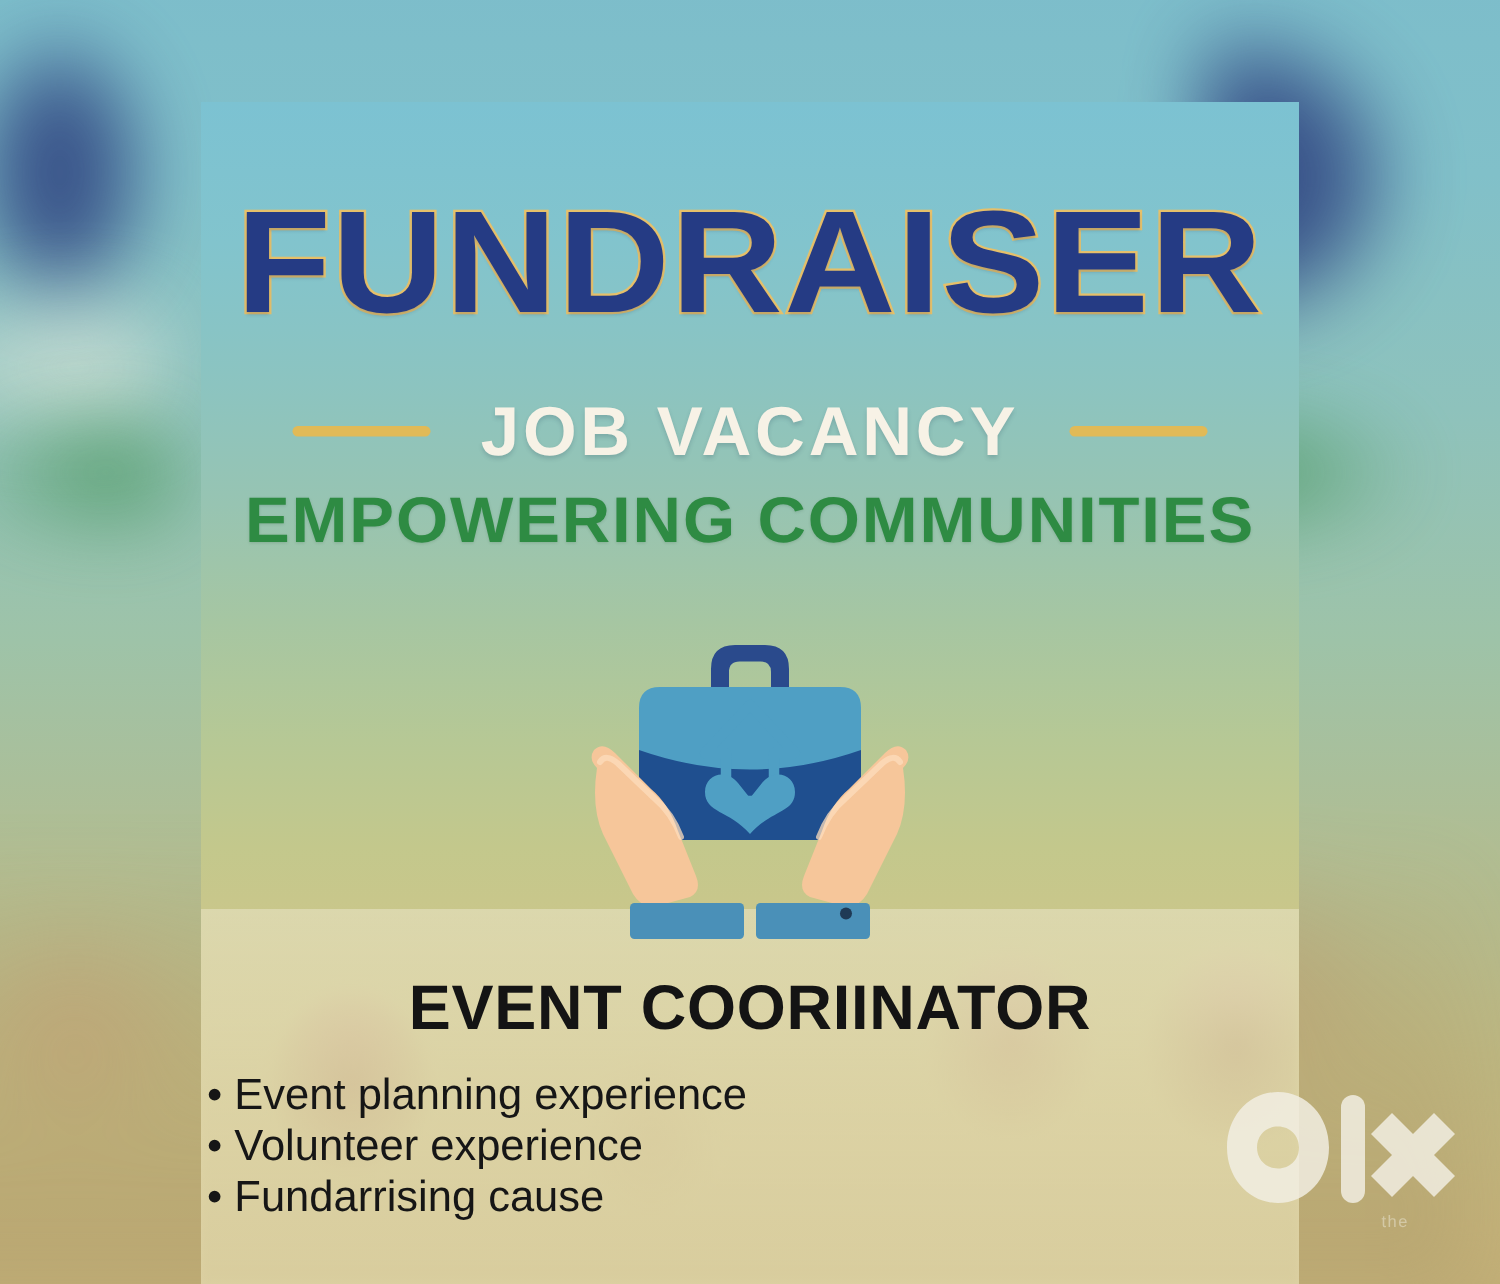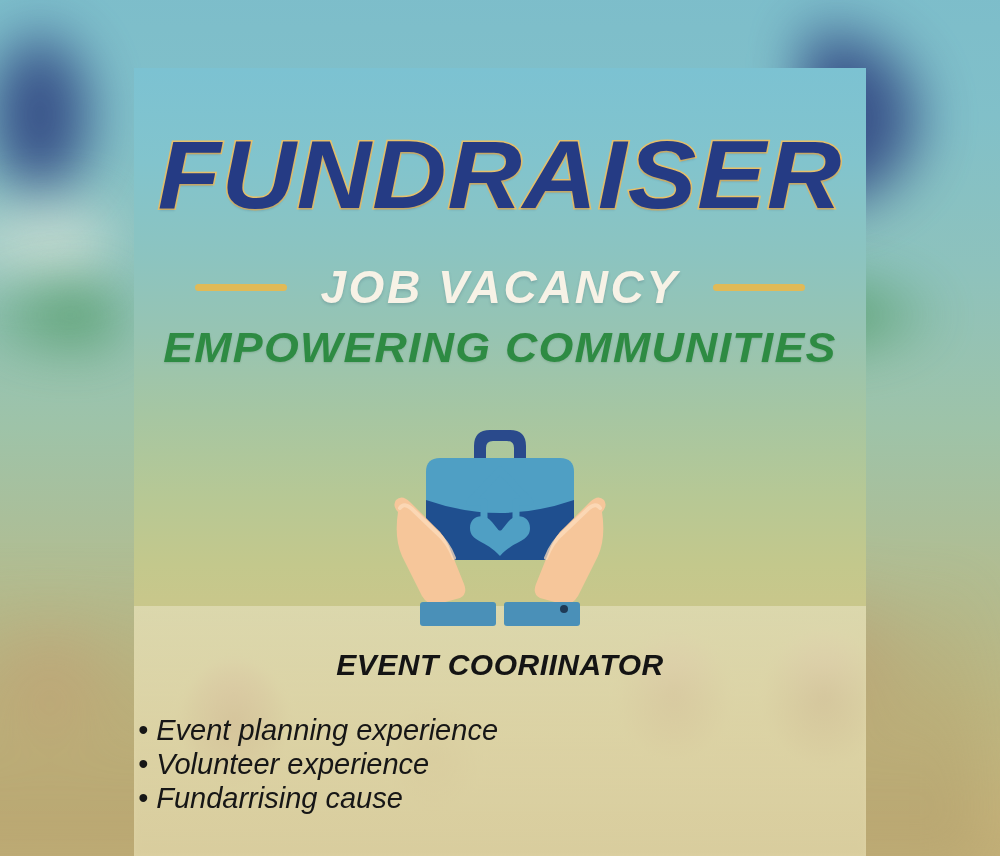--- a/index.html
+++ b/index.html
@@ -105,21 +105,20 @@
   .poster-photo-veil {
     position: absolute;
     left: 0; bottom: 0; width: 100%; height: 250px;
     background: linear-gradient(180deg, rgba(226,222,186,.72) 0%, rgba(226,220,178,.62) 55%, rgba(224,216,172,.55) 100%);
   }
 
   .poster-inner {
     position: relative;
     width: 100%;
     height: 100%;
-    font-style: italic;
   }
 
   
   .headline {
     position: absolute;
     top: 58px;
     left: 0;
     width: 100%;
     text-align: center;
     font-size: 97px;
@@ -189,21 +188,21 @@
   }
   .illustration svg { display: block; width: 100%; height: 100%; }
 
   
   .role {
     position: absolute;
     top: 580px;
     left: 0;
     width: 100%;
     text-align: center;
-    font-size: 30px;
+    font-size: 42px;
     font-weight: 700;
     letter-spacing: .5px;
     color: #141414;
   }
 
   
   .bullets {
     position: absolute;
     top: 642px;
     left: 0;
@@ -290,14 +289,25 @@
 
       <ul class="bullets">
         <li>• Event planning experience</li>
         <li>• Volunteer experience</li>
         <li>• Fundarrising cause</li>
       </ul>
 
     </div>
   </div>
 
+  <div class="olx">
+    <svg viewBox="0 0 170 110" xmlns="http://www.w3.org/2000/svg">
+      <g fill="#f2efe4" fill-opacity="0.92">
+        <path d="M44 10 C 63 10, 78 26, 78 47 C 78 68, 63 84, 44 84 C 25 84, 10 68, 10 47 C 10 26, 25 10, 44 10 Z
+                 M44 33 C 36 33, 30 39, 30 47 C 30 55, 36 61, 44 61 C 52 61, 58 55, 58 47 C 58 39, 52 33, 44 33 Z"></path>
+        <rect x="86" y="12" width="16" height="72" rx="8"></rect>
+        <path d="M120 24 L134 38 L148 24 L162 38 L148 52 L162 66 L148 80 L134 66 L120 80 L106 66 L120 52 L106 38 Z"></path>
+      </g>
+      <text x="113" y="100" font-family="'Liberation Sans', sans-serif" font-size="11" fill="#f2efe4" fill-opacity="0.5" letter-spacing="1">the</text>
+    </svg>
+  </div>
 
 </div>
 
 </body></html>

